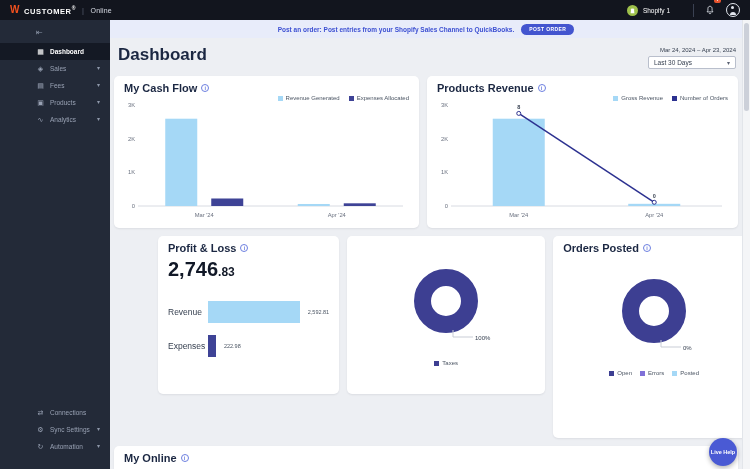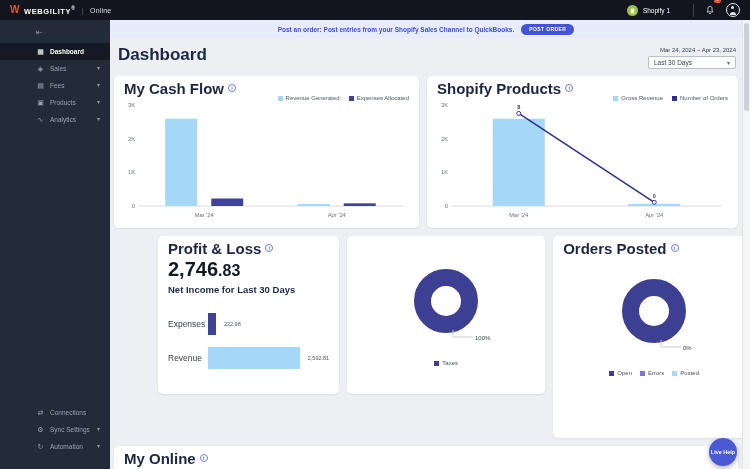--- a/index.html
+++ b/index.html
@@ -48,32 +48,32 @@
   .period-select{width:88px;height:13px;background:#fff;border:1px solid #b9bfcc;border-radius:2px;display:flex;
                  align-items:center;justify-content:space-between;padding:0 5px;font-size:6.5px;color:#374151;
                  box-sizing:border-box;cursor:pointer;}
   .select-chevron{font-size:6px;color:#5c6374;}
   .row{display:flex;gap:8px;margin:2px 4px 0 4px;}
   .row2{margin-top:8px;margin-left:48px;}
   .row3{margin-top:8px;}
   .card{background:#fff;border-radius:5px;box-shadow:0 1px 2px rgba(16,24,40,.08);box-sizing:border-box;
         padding:7px 10px;position:relative;}
   .card-title-row{display:flex;align-items:center;gap:4px;height:10px;}
-  .card-title{font-size:15px;font-weight:bold;color:#1b2742;}
+  .card-title{font-size:11px;font-weight:bold;color:#1b2742;}
   .info-icon{width:8px;height:8px;border:1px solid #6d7fe0;color:#6d7fe0;border-radius:50%;font-size:5.5px;
              line-height:7px;text-align:center;font-weight:bold;box-sizing:border-box;cursor:pointer;flex:none;}
   .chart-legend{position:absolute;top:19px;right:10px;display:flex;gap:9px;}
   .legend-item{display:flex;align-items:center;gap:3px;font-size:6px;color:#4b5563;}
   .legend-swatch{width:5px;height:5px;flex:none;}
   .card-cashflow{width:305px;height:152px;}
   .card-shopify{width:311px;height:152px;}
   .chart-svg{display:block;margin-top:4px;}
   .card-pl{width:206px;height:158px;}
   .pl-number{font-size:20px;font-weight:bold;color:#111827;margin-top:5px;line-height:22px;}
-  .pl-decimals{font-size:16px;text-align:right;}
+  .pl-decimals{font-size:12px;text-align:right;}
   .pl-subtitle{font-size:9.5px;font-weight:bold;color:#1b2742;margin-top:2px;}
   .pl-bars{margin-top:17px;}
   .pl-row{display:flex;align-items:center;height:23px;margin-bottom:11px;}
   .pl-label{width:40px;font-size:8.5px;color:#374151;flex:none;}
   .pl-bar{height:22px;flex:none;}
   .pl-value{font-size:5.5px;color:#4b5563;margin-left:8px;}
   .card-expenses{width:198px;height:158px;}
   .card-orders-posted{width:202px;height:202px;}
   .donut-legend{display:flex;justify-content:center;gap:8px;margin-top:1px;}
   .card-myorders{width:624px;height:70px;}
@@ -85,21 +85,21 @@
   .live-help{position:absolute;left:709px;top:438px;width:28px;height:28px;border-radius:50%;background:#4a5ad4;
              color:#fff;font-size:5.5px;font-weight:bold;display:flex;align-items:center;justify-content:center;
              text-align:center;line-height:1.25;box-shadow:0 2px 5px rgba(0,0,0,.3);cursor:pointer;z-index:10;}
 </style>
 </head>
 <body>
 
 <div class="topbar">
   <div class="brand">
     <span class="w-mark">W</span>
-    <span><span>WEBGILITY</span><span class="brand-reg">®</span></span>
+    <span><span>CUSTOMER</span><span class="brand-reg">®</span></span>
     <span class="brand-sep">|</span>
     <span class="brand-mode">Online</span>
   </div>
   <div class="topbar-right">
     <div class="store-btn">
       <span class="shopify-badge">
         <svg width="7" height="7" viewBox="0 0 24 24">
             <path d="M7 8l2.5-4h5L17 8l1.5 13h-13L7 8z" fill="#fff"></path>
             <path d="M10 7c0-2 1-3.4 2-3.4S14 5 14 7" fill="none" stroke="#9ec04b" stroke-width="1.6"></path>
           </svg>
@@ -207,21 +207,21 @@
           <text x="80.25" y="120" text-anchor="middle" font-size="5.8" fill="#6b7280" font-family="Liberation Sans, DejaVu Sans, sans-serif" font-weight="normal">Mar '24</text>
           <text x="212.75" y="120" text-anchor="middle" font-size="5.8" fill="#6b7280" font-family="Liberation Sans, DejaVu Sans, sans-serif" font-weight="normal">Apr '24</text>
           <rect x="41.25" y="21.708730000000003" width="32" height="87.29127" fill="#a5d8f6"></rect>
           <rect x="87.25" y="101.49300666666667" width="32" height="7.506993333333327" fill="#3e4396"></rect>
           <rect x="173.75" y="106.98" width="32" height="2.019999999999996" fill="#a5d8f6"></rect>
           <rect x="219.75" y="106.30666666666667" width="32" height="2.693333333333328" fill="#3e4396"></rect>
         </svg>
     </div>
     <div class="card card-shopify">
       <div class="card-title-row">
-        <span class="card-title">Shopify Products</span>
+        <span class="card-title">Products Revenue</span>
         <span class="info-icon">i</span>
       </div>
       <div class="chart-legend">
           <span class="legend-item">
             <span class="legend-swatch" style="background: rgb(165, 216, 246);"></span>
             <span>Gross Revenue</span>
           </span>
           <span class="legend-item">
             <span class="legend-swatch" style="background: rgb(44, 49, 144);"></span>
             <span>Number of Orders</span>
@@ -246,31 +246,30 @@
     </div>
   </div>
 
   <div class="row row2">
     <div class="card card-pl">
       <div class="card-title-row">
         <span class="card-title">Profit &amp; Loss</span>
         <span class="info-icon">i</span>
       </div>
       <div class="pl-number"><span>2,746</span><span class="pl-decimals">.83</span></div>
-      <div class="pl-subtitle">Net Income for Last 30 Days</div>
       <div class="pl-bars">
+          <div class="pl-row">
+            <span class="pl-label">Revenue</span>
+            <span class="pl-bar" style="width: 91.7456px; background: rgb(165, 216, 246);"></span>
+            <span class="pl-value">2,592.81</span>
+          </div>
           <div class="pl-row">
             <span class="pl-label">Expenses</span>
             <span class="pl-bar" style="width: 7.89006px; background: rgb(62, 67, 150);"></span>
             <span class="pl-value">222.98</span>
-          </div>
-          <div class="pl-row">
-            <span class="pl-label">Revenue</span>
-            <span class="pl-bar" style="width: 91.7456px; background: rgb(165, 216, 246);"></span>
-            <span class="pl-value">2,592.81</span>
           </div>
         </div>
     </div>
 
     <div class="card card-expenses">
       <svg class="chart-svg" width="178" height="112">
           <circle cx="89" cy="54" r="23.5" fill="none" stroke="#3d3f92" stroke-width="17"></circle>
           <polyline points="96,83 96,90 116,90" fill="none" stroke="#c9cdd6" stroke-width="1"></polyline>
           <text x="118" y="92.5" text-anchor="start" font-size="6" fill="#374151" font-family="Liberation Sans, DejaVu Sans, sans-serif" font-weight="normal">100%</text>
         </svg>

